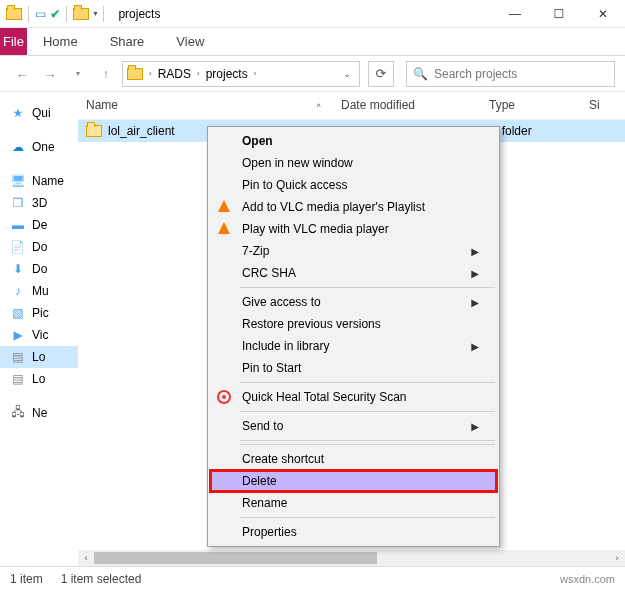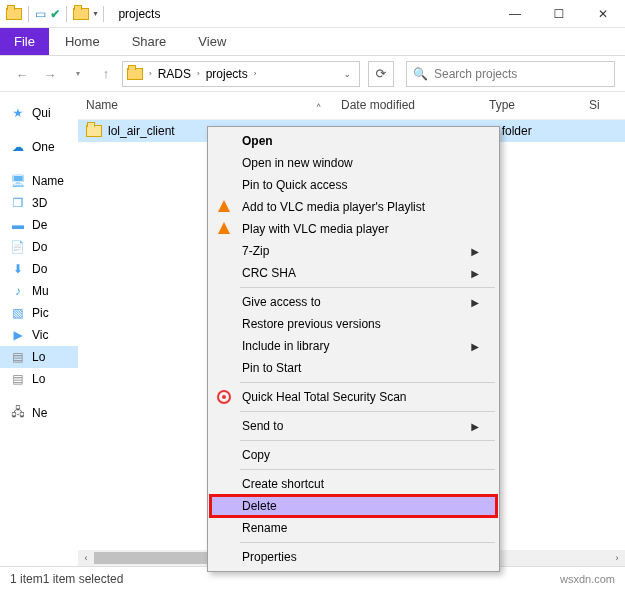--- a/index.html
+++ b/index.html
@@ -11,21 +11,21 @@
   .titlebar .qat .folder-mini { width: 16px; height: 12px; background: #ffd66e; border: 1px solid #d9a400; position: relative; }
   .titlebar .qat .folder-mini::before { content:""; position:absolute; top:-4px; left:0; width:6px; height:4px; background:#ffd66e; border:1px solid #d9a400; border-bottom:none; }
   .titlebar .sep { width:1px; height:16px; background:#ccc; margin:0 2px; }
   .titlebar .check { color:#2a7; font-weight:bold; }
   .titlebar .title { margin-left: 6px; font-size: 12px; }
   .titlebar .winbtns { margin-left: auto; display:flex; }
   .titlebar .winbtns div { width: 44px; height: 28px; display:flex; align-items:center; justify-content:center; font-size:12px; color:#333; }
 
   
   .ribbon { height: 28px; display:flex; align-items: stretch; border-bottom: 1px solid #ddd; }
-  .ribbon .file { background:#6d28d9; color:#fff; padding: 0 14px; display:flex; align-items:center; font-size:13px; }
+  .ribbon .file { background:#be185d; color:#fff; padding: 0 3px; display:flex; align-items:center; font-size:13px; }
   .ribbon .tab { padding: 0 16px; display:flex; align-items:center; color:#444; font-size:13px; }
 
   
   .navbar { height: 36px; display:flex; align-items:center; padding: 0 10px; gap: 4px; border-bottom: 1px solid #e5e5e5; }
   .navbtn { width:24px; height:24px; display:flex; align-items:center; justify-content:center; color:#888; font-size:13px; }
   .breadcrumb { flex: 0 0 238px; height: 26px; border:1px solid #ccc; display:flex; align-items:center; padding: 0 4px; gap:2px; }
   .breadcrumb .bc-folder { width:16px; height:12px; background:#ffd66e; border:1px solid #d9a400; position:relative; margin-right:2px; }
   .breadcrumb .bc-folder::before { content:""; position:absolute; top:-4px; left:0; width:6px; height:4px; background:#ffd66e; border:1px solid #d9a400; border-bottom:none; }
   .breadcrumb .crumb { font-size:12px; padding:0 2px; }
   .breadcrumb .chev { color:#555; font-size:8px; padding:0 2px; }
@@ -62,21 +62,21 @@
   .row .r-date { width:148px; }
   .row .r-type { width:100px; }
 
   
   .hscroll { position:absolute; bottom:0; left:0; right:0; height:16px; background:#f0f0f0; display:flex; align-items:center; }
   .hscroll .hbtn { width:16px; height:16px; display:flex; align-items:center; justify-content:center; background:#f0f0f0; color:#555; font-size:9px; }
   .hscroll .htrack { flex:1; height:16px; background:#f0f0f0; position:relative; }
   .hscroll .hthumb { position:absolute; left:0; top:2px; height:12px; width:55%; background:#c1c1c1; }
 
   
-  .status { height:24px; border-top:1px solid #ddd; display:flex; align-items:center; padding:0 10px; font-size:12px; color:#444; }
+  .status { height:24px; border-top:1px solid #ddd; display:flex; align-items:center; padding:0 10px; font-size:12px; color:#444; gap:18px; }
   .status .right { margin-left:auto; color:#888; font-size:11px; }
 
   
   .ctxmenu { position:absolute; left:207px; top:126px; width:293px; background:#f2f2f2; border:1px solid #a0a0a0; box-shadow: 3px 3px 6px rgba(0,0,0,0.25); padding: 3px 2px; font-size:12px; }
   .ctxmenu .mi { height:22px; display:flex; align-items:center; padding-left: 32px; position:relative; padding-right:18px; }
   .ctxmenu .mi .micon { position:absolute; left:6px; width:16px; height:16px; display:flex; align-items:center; justify-content:center; }
   .ctxmenu .mi .sub { margin-left:auto; font-size:10px; color:#333; }
   .ctxmenu .mi.bold { font-weight:600; }
   .ctxmenu hr { border:none; border-top:1px solid #d0d0d0; margin:3px 2px 3px 30px; }
   .ctxmenu .mi.highlight { outline: 3px solid #e11; outline-offset:-2px; background:#c4b5fd; }
@@ -285,23 +285,20 @@
         <div class="qh"></div>
       </span>
       <span>Quick Heal Total Security Scan</span>
     </div>
     <hr>
     <div class="mi">
       <span>Send to</span>
       <span class="sub">▶</span>
     </div>
     <hr>
-    <div class="mi">
-      <span>Copy</span>
-    </div>
     <hr>
     <div class="mi">
       <span>Create shortcut</span>
     </div>
     <div class="mi highlight">
       <span>Delete</span>
     </div>
     <div class="mi">
       <span>Rename</span>
     </div>

